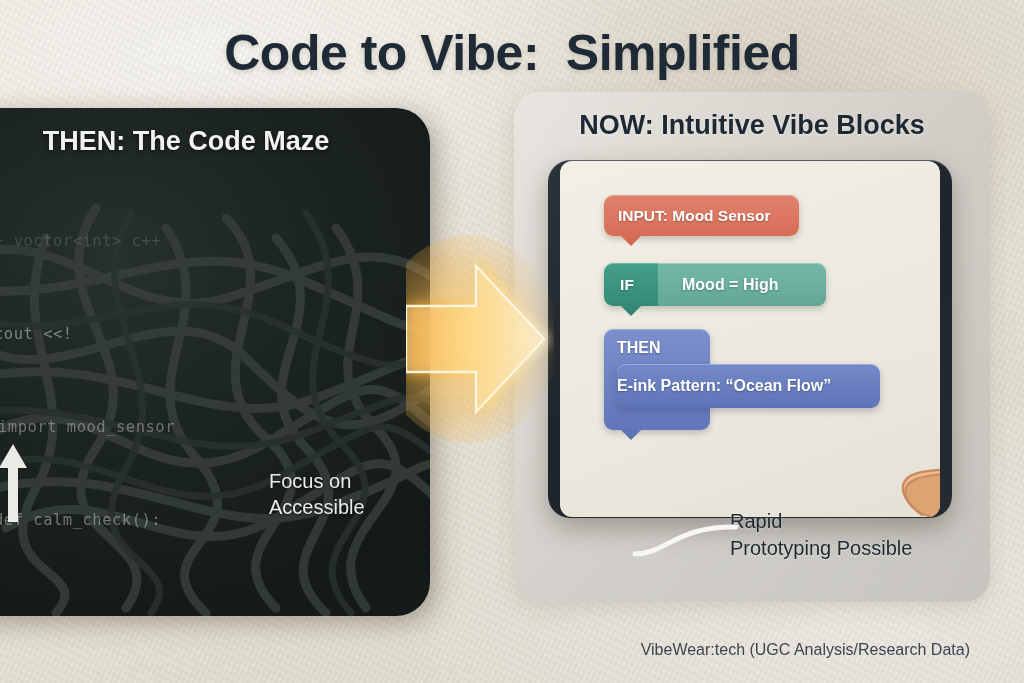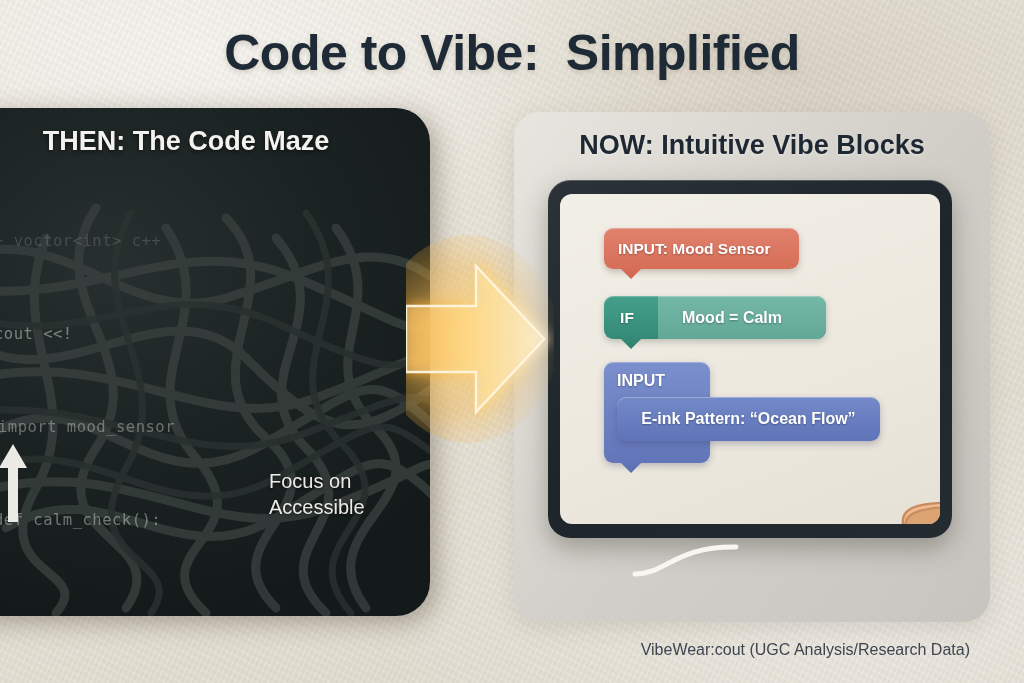--- a/index.html
+++ b/index.html
@@ -92,40 +92,40 @@
   }
 
   
   .glow-arrow {
     position:absolute; left:406px; top:232px; width:148px; height:215px;
     z-index:5; pointer-events:none;
   }
 
   
   .now-panel {
-    position:absolute; left:514px; top:112px;
+    position:absolute; left:514px; top:92px;
     width:476px; height:510px;
     background:
       linear-gradient(130deg, rgba(232,230,224,.92) 0%, rgba(205,203,198,.82) 55%, rgba(190,188,183,.78) 100%);
     border-radius:26px;
     box-shadow:0 6px 22px rgba(110,100,85,.18);
     z-index:3;
   }
   .now-title {
     position:absolute; top:18px; left:0; width:100%;
     text-align:center; font-size:27px; font-weight:bold;
     color:#1e2833;
     text-shadow:0 1px 3px rgba(255,255,255,.45);
   }
   
   .tablet {
     position:absolute; left:34px; top:68px; width:404px; height:358px;
     background:linear-gradient(150deg,#2b3238 0%, #1e252a 50%, #252c31 100%);
     border-radius:22px;
-    padding:14px 12px;
+    padding:1px 12px;
     box-shadow:0 10px 26px rgba(50,45,35,.35), inset 0 1px 0 rgba(255,255,255,.22);
   }
   .screen {
     position:relative; width:100%; height:100%;
     background:linear-gradient(160deg,#f2efe7 0%, #ece8de 60%, #e6e1d6 100%);
     border-radius:12px;
     overflow:hidden;
   }
 
   
@@ -172,21 +172,21 @@
   }
   #blk-then .notch{ left:16px;
     background:linear-gradient(180deg,#6275b9,#5a6dae);
     clip-path:polygon(0 0,100% 0,50% 100%);}
 
   #blk-eink {
     left:57px; top:203px; width:263px; height:44px;
     background:linear-gradient(180deg,#7389c8 0%, #5e74b8 100%);
     border-radius:9px;
     box-shadow:0 3px 7px rgba(55,60,95,.3), inset 0 1px 0 rgba(255,255,255,.3);
-    font-size:16px; line-height:44px; text-align:center;
+    font-size:16px; line-height:44px; 
     z-index:4;
   }
 
   
   .hand { position:absolute; left:322px; top:222px; width:236px; height:250px; z-index:7; }
 
   
   .cap-left {
     position:absolute; left:36px; bottom:40px;
     font-size:20px; line-height:27px; color:#1f2a33;
@@ -290,26 +290,26 @@
     <div class="tablet">
       <div class="screen">
 
         <div class="blk" id="blk-input">
           <span>INPUT: Mood Sensor</span>
           <span class="notch"></span>
         </div>
 
         <div class="blk" id="blk-if">
           <span class="if-label">IF</span>
-          <span class="if-cond">Mood = Calm</span>
+          <span class="if-cond">Mood = High</span>
           <span class="notch"></span>
         </div>
 
         <div class="blk" id="blk-then">
-          <span>INPUT</span>
+          <span>THEN</span>
           <span class="notch"></span>
         </div>
 
         <div class="blk" id="blk-eink">
           <span>E-ink Pattern: “Ocean Flow”</span>
         </div>
 
         <svg class="hand" viewBox="0 0 236 250">
           <g stroke="#c98a5e" stroke-width="2.2" stroke-linejoin="round" stroke-linecap="round">
             <path d="M40 132 C 20 118, 14 100, 30 92 C 48 84, 96 86, 120 90
@@ -325,16 +325,18 @@
           </g>
         </svg>
 
       </div>
     </div>
 
     <svg class="squiggle" width="110" height="38" viewBox="0 0 110 38">
       <path d="M3 34 C 34 34, 44 6, 104 7" fill="none" stroke="#f7f6f2" stroke-width="5" stroke-linecap="round"></path>
     </svg>
 
+    <div class="cap-right" style="white-space:pre">Rapid
+Prototyping Possible</div>
   </div>
 
-  <div class="footer">VibeWear:cout (UGC Analysis/Research Data)</div>
+  <div class="footer">VibeWear:tech (UGC Analysis/Research Data)</div>
 </div>
 
 </body></html>

